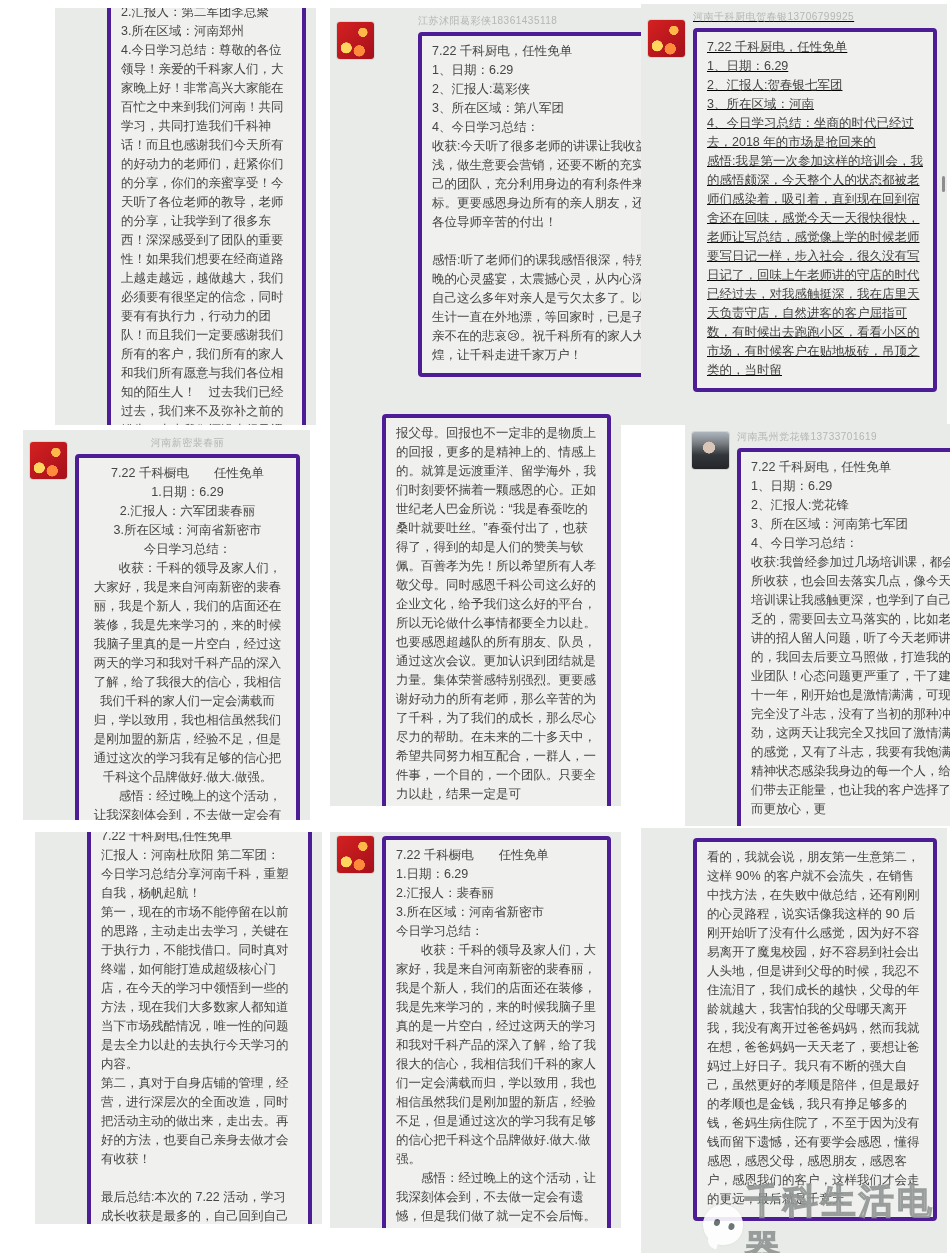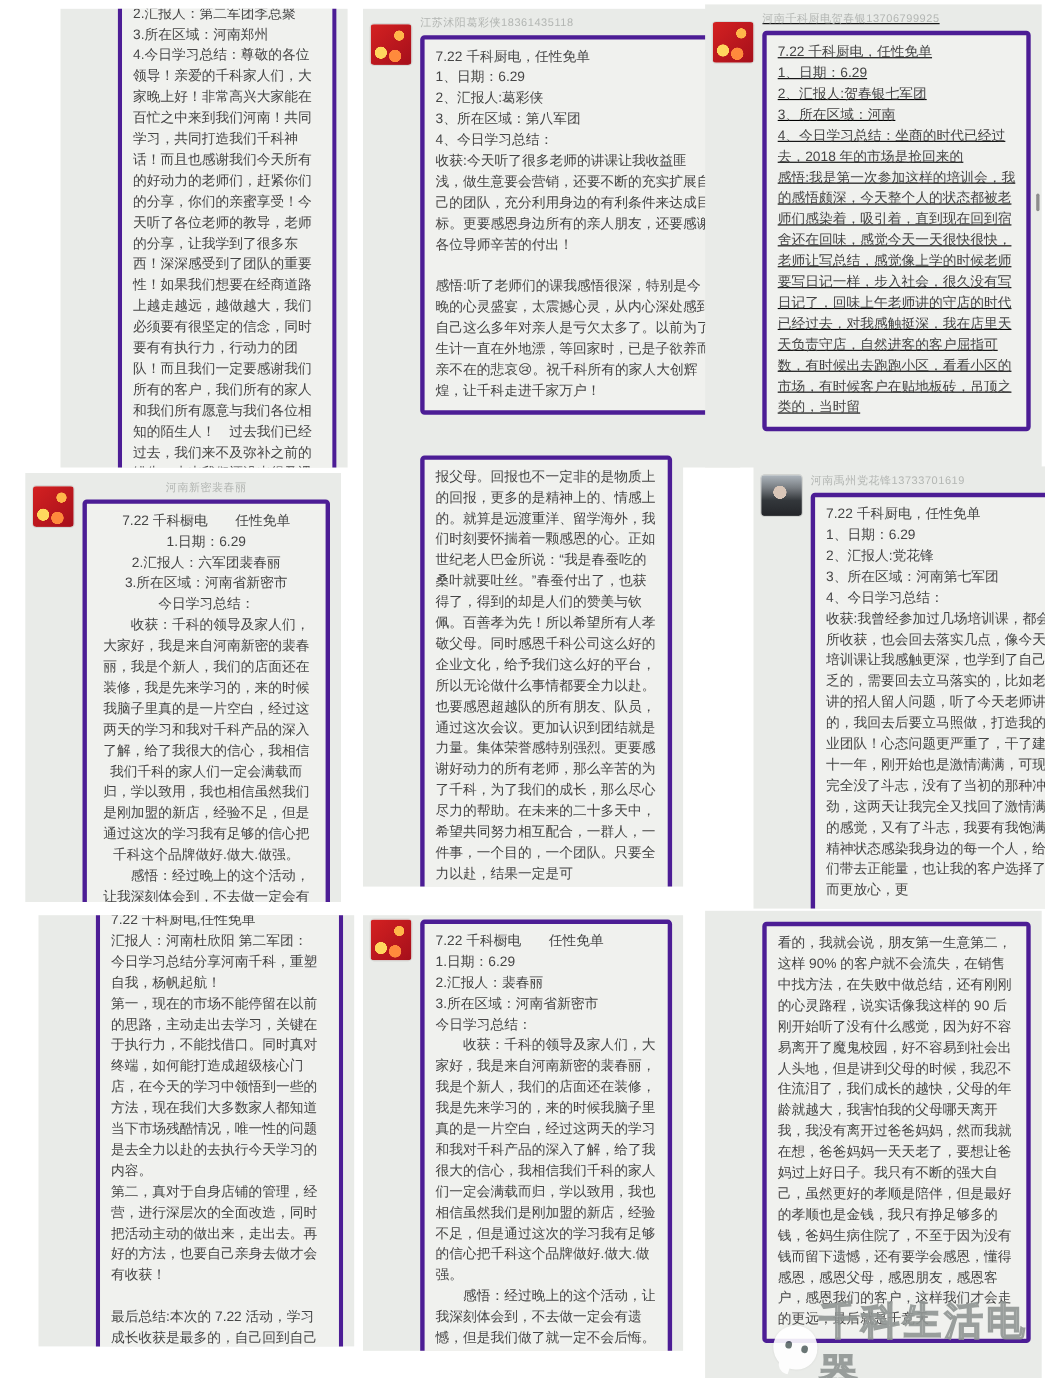--- a/index.html
+++ b/index.html
@@ -62,21 +62,21 @@
     content:"";position:absolute;left:4px;bottom:-3px;width:11px;height:11px;
     background:#ffffff;border-radius:0 0 0 9px;transform:rotate(18deg);
   }
   .wm-text{
     font-size:35px;font-weight:bold;letter-spacing:3px;
     color:rgba(186,190,188,0.45);
     -webkit-text-stroke:1.2px #909593;
   }
   
   #r1c1{left:23px;  top:8px;   width:261px;height:417px;margin-left:32px;}
-  #r1c2{left:330px; top:8px;   width:343px;height:417px;}
+  #r1c2{left:330px; top:8px;   width:343px;height:417px;padding-left:36px;}
   #r1c3{left:641px; top:4px;   width:306px;height:421px;text-decoration:underline;}
   #r2c1{left:23px;  top:430px; width:287px;height:390px;text-align:center;}
   #r2c2{left:330px; top:404px; width:291px;height:402px;}
   #r2c3{left:641px; top:424px; width:306px;height:402px;margin-left:44px;}
   #r3c1{left:35px;  top:832px; width:287px;height:392px;}
   #r3c2{left:330px; top:832px; width:291px;height:396px;}
   #r3c3{left:641px; top:828px; width:306px;height:513px;}
 </style>
 </head>
 <body>

